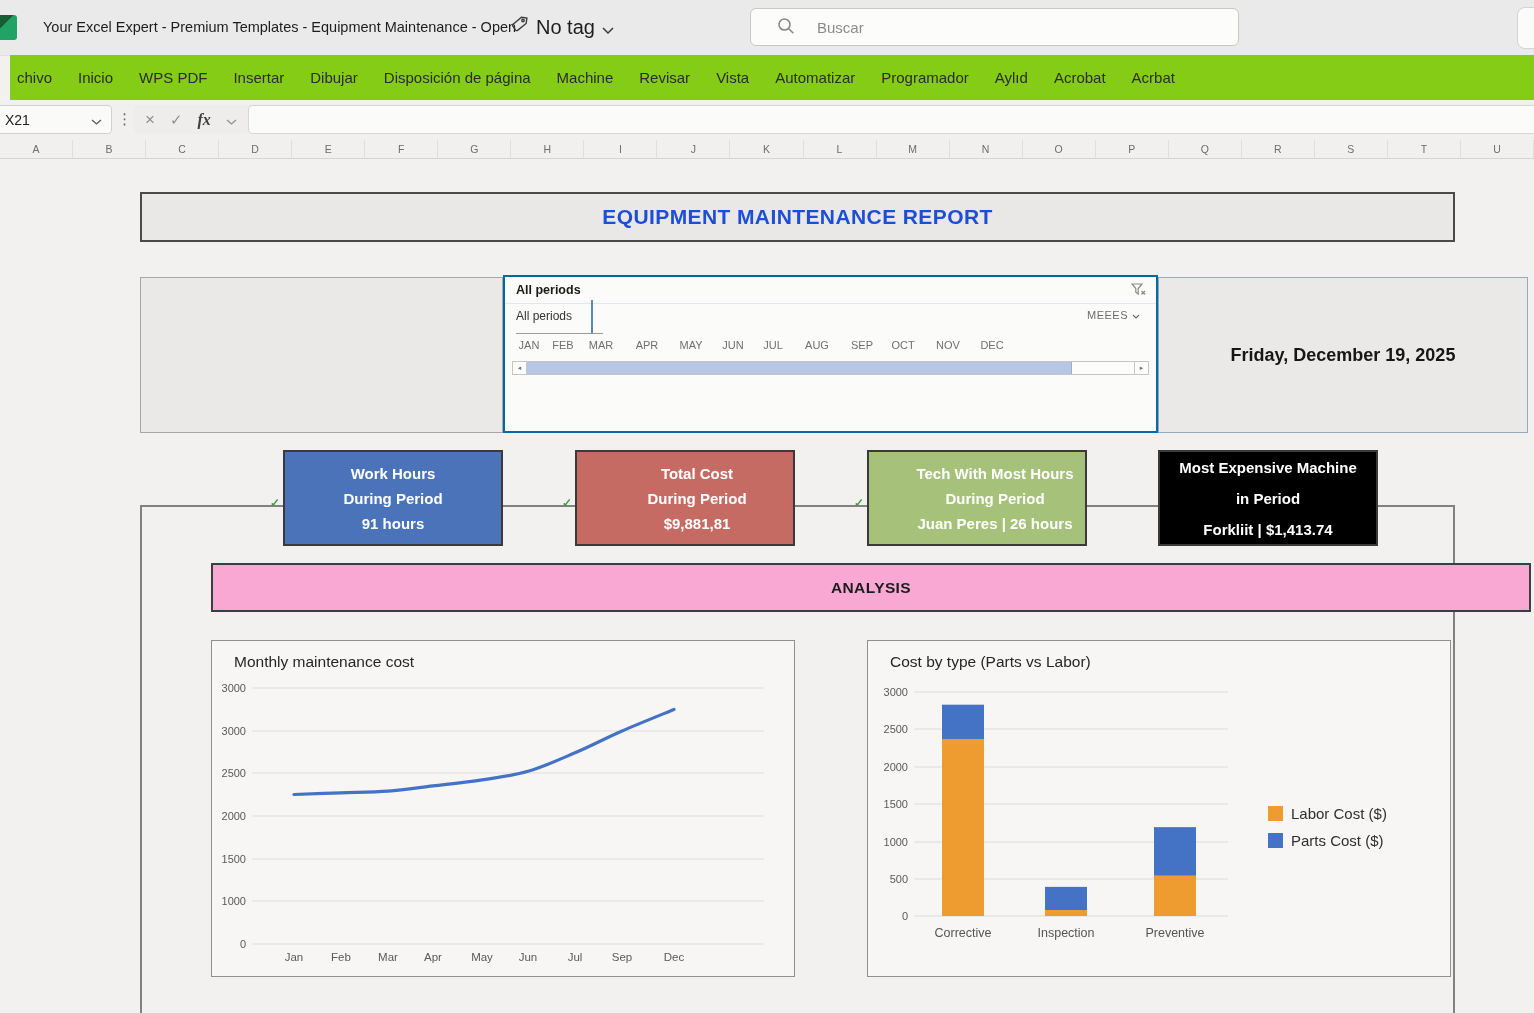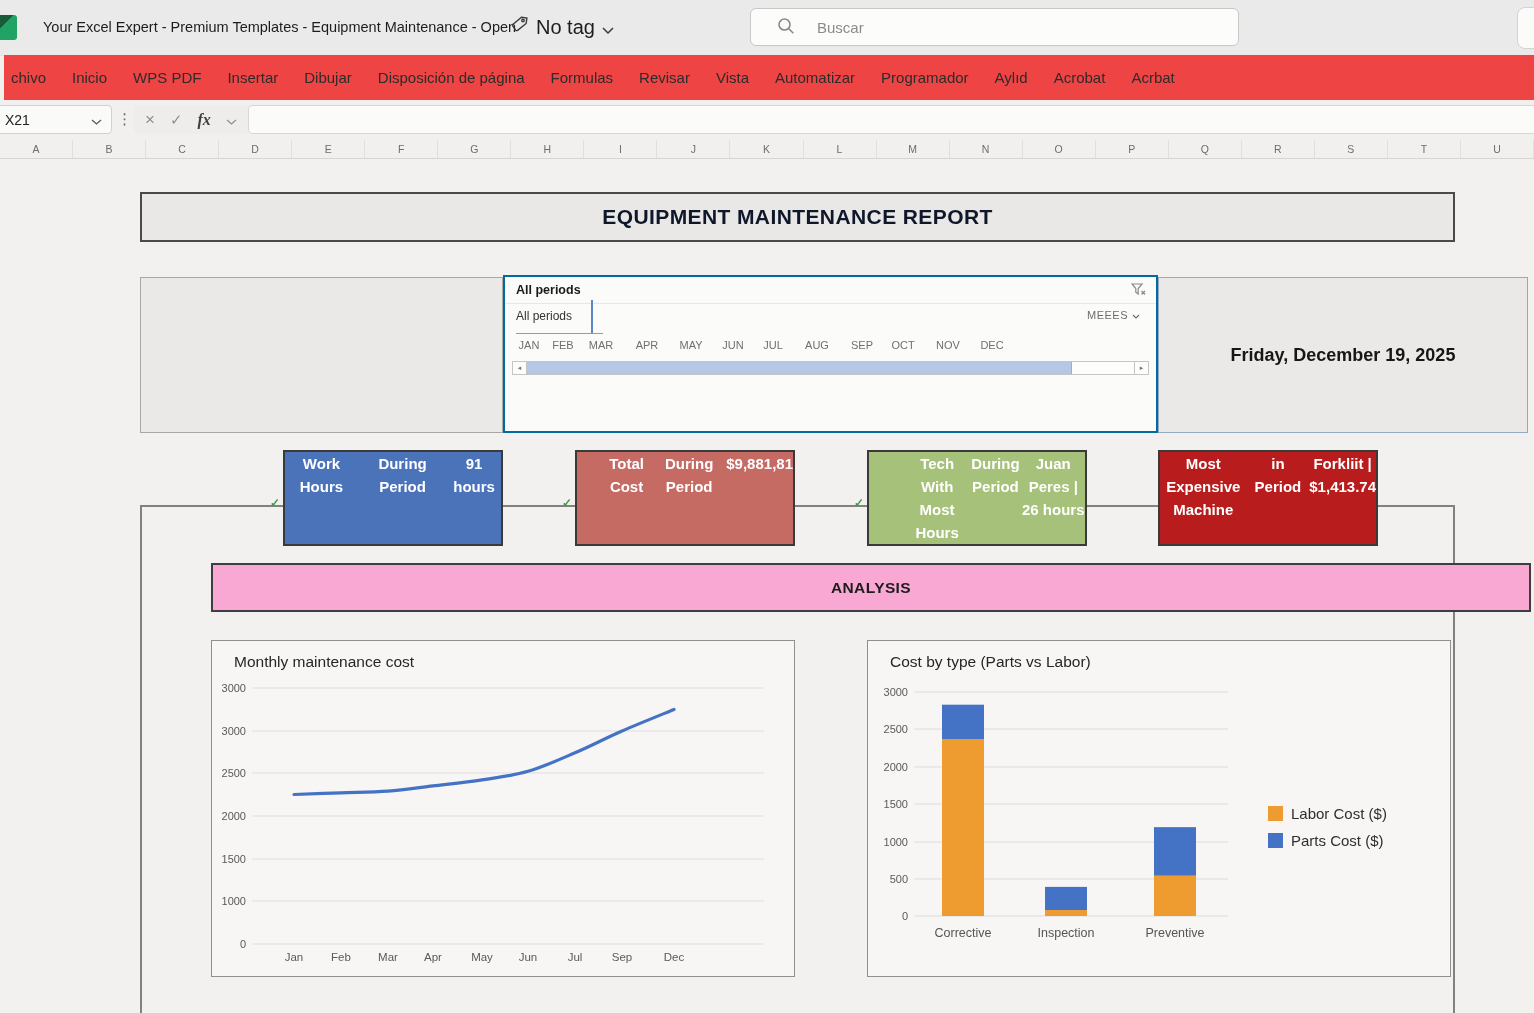--- a/index.html
+++ b/index.html
@@ -13,21 +13,21 @@
   .win-title{position:absolute;left:43px;top:19px;font-size:14.5px;color:#1d1d1d;white-space:nowrap;}
   .tag-group{position:absolute;left:510px;top:15px;display:flex;align-items:center;gap:7px;
              font-size:20px;color:#1d1d1d;cursor:default;}
   .search{position:absolute;left:750px;top:8px;width:489px;height:38px;box-sizing:border-box;
           background:#fcfcfb;border:1px solid #c9c8c7;border-radius:6px;display:flex;align-items:center;
           padding-left:26px;gap:22px;color:#8c8b8a;font-size:15px;}
   .tb-cut{position:absolute;right:-9px;top:7px;width:24px;height:40px;background:#fbfbfa;
           border:1px solid #d4d3d2;border-radius:8px;}
 
   
-  .menubar{position:absolute;top:55px;left:4px;right:0;height:45px;background:#ef4444;
+  .menubar{position:absolute;top:55px;left:10px;right:0;height:45px;background:#84cc16;
            border-bottom:1px solid #e2e1e0;display:flex;align-items:center;text-align:center;}
   .mtab{padding:0 13px;font-size:15px;color:#2c2c2c;white-space:nowrap;cursor:default;}
   .mtab:first-child{margin-left:-6px;}
 
   
   .fbar{position:absolute;top:100px;left:0;right:0;height:40px;background:#f1f0ef;border-bottom:1px solid #dddcdb;}
   .namebox{position:absolute;left:-8px;top:5px;width:120px;height:29px;box-sizing:border-box;
            background:#fafaf9;border:1px solid #d2d1d0;border-radius:4px;display:flex;align-items:center;
            justify-content:space-between;padding:0 9px 0 12px;font-size:14px;color:#222;}
   .fdots{position:absolute;left:117px;top:10px;color:#666;font-size:15px;letter-spacing:0;}
@@ -41,21 +41,21 @@
 
   
   .colrow{position:absolute;top:140px;left:0;right:0;height:18px;background:#f1f0ef;
           border-bottom:1px solid #d6d5d4;display:flex;}
   .colcell{flex:1;height:100%;display:flex;align-items:center;justify-content:center;
            font-size:10.5px;color:#6e6d6c;border-right:1px solid #e0dfde;}
 
   
   .title-band{position:absolute;left:140px;top:192px;width:1315px;height:50px;box-sizing:border-box;
               background:#e9e8e7;border:2px solid #4a4a4a;display:flex;align-items:center;justify-content:center;
-              font-size:21px;font-weight:bold;color:#0f172a;letter-spacing:.4px;}
+              font-size:21px;font-weight:bold;color:#1d4ed8;letter-spacing:.4px;}
   .left-box{position:absolute;left:140px;top:277px;width:363px;height:156px;box-sizing:border-box;
             background:#eae9e8;border:1px solid #a8a7a6;}
   .date-box{position:absolute;left:1158px;top:277px;width:370px;height:156px;box-sizing:border-box;
             background:#eae9e8;border:1px solid #95a9c2;display:flex;align-items:center;justify-content:center;
             font-size:18px;font-weight:bold;color:#161616;}
 
   
   .slicer{position:absolute;left:503px;top:275px;width:655px;height:158px;box-sizing:border-box;
           background:#fbfbfa;border:2px solid #0369a1;}
   .sl-header{position:absolute;left:11px;top:6px;font-size:12.5px;font-weight:bold;color:#1a1a1a;}
@@ -74,21 +74,21 @@
   .sl-fill{position:absolute;left:13px;top:0;bottom:0;width:545px;background:#b5c7e4;border-right:1px solid #97add2;}
   .sl-arrow{position:absolute;top:0;bottom:0;width:13px;display:flex;align-items:center;justify-content:center;
             font-size:7px;color:#777;background:#fdfdfc;}
   .sl-arrow.l{left:0;border-right:1px solid #c6c5c4;}
   .sl-arrow.r{right:0;border-left:1px solid #c6c5c4;}
 
   
   .outer-box{position:absolute;left:140px;top:505px;width:1315px;height:520px;box-sizing:border-box;
              border:2px solid #828180;}
   .kpi{position:absolute;top:450px;width:220px;height:96px;box-sizing:border-box;border:2px solid #3a3a3a;
-       color:#fff;font-weight:bold;font-size:15px;text-align:center;display:flex;flex-direction:row;
+       color:#fff;font-weight:bold;font-size:15px;text-align:center;display:flex;flex-direction:column;
        justify-content:center;gap:2px;line-height:23px;z-index:2;}
   .k1{left:283px;} .k2{left:575px;padding-left:24px;} .k3{left:867px;padding-left:36px;} .k4{left:1158px;}
   .kmark{position:absolute;z-index:3;color:#3f9b41;font-size:12px;font-weight:bold;}
 
   .analysis{position:absolute;left:211px;top:563px;width:1320px;height:49px;box-sizing:border-box;
             background:#f9a8d4;border:2px solid #3e3e3e;display:flex;align-items:center;justify-content:center;
             font-weight:bold;font-size:15.5px;color:#1c1c1c;letter-spacing:.4px;text-align:center;}
 
   
   .chartbox{position:absolute;top:640px;width:584px;height:337px;box-sizing:border-box;
@@ -133,21 +133,21 @@
   </div>
 
   <div class="menubar">
     <div style="display:flex;align-items:center;">
         <div class="mtab">chivo</div>
         <div class="mtab">Inicio</div>
         <div class="mtab">WPS PDF</div>
         <div class="mtab">Insertar</div>
         <div class="mtab">Dibujar</div>
         <div class="mtab">Disposición de página</div>
-        <div class="mtab">Formulas</div>
+        <div class="mtab">Machine</div>
         <div class="mtab">Revisar</div>
         <div class="mtab">Vista</div>
         <div class="mtab">Automatizar</div>
         <div class="mtab">Programador</div>
         <div class="mtab">Aylıd</div>
         <div class="mtab">Acrobat</div>
         <div class="mtab">Acrbat</div>
       </div>
   </div>
 
@@ -261,21 +261,21 @@
   <div class="kpi k2" style="background: rgb(198, 106, 100);">
     <div>Total Cost</div>
     <div>During Period</div>
     <div>$9,881,81</div>
   </div>
   <div class="kpi k3" style="background: rgb(166, 193, 121);">
     <div>Tech With Most Hours</div>
     <div>During Period</div>
     <div>Juan Peres | 26 hours</div>
   </div>
-  <div class="kpi k4" style="background: #b91c1c; gap: 8px;">
+  <div class="kpi k4" style="background: #000000; gap: 8px;">
     <div>Most Expensive Machine</div>
     <div>in Period</div>
     <div>Forkliit | $1,413.74</div>
   </div>
 
   <div class="analysis">ANALYSIS</div>
 
   <div class="chartbox cb1">
     <svg id="line-chart" width="584" height="337" viewBox="0 0 584 337">
         <line x1="40" y1="303" x2="552" y2="303" stroke="#dedddc" stroke-width="1"></line>

